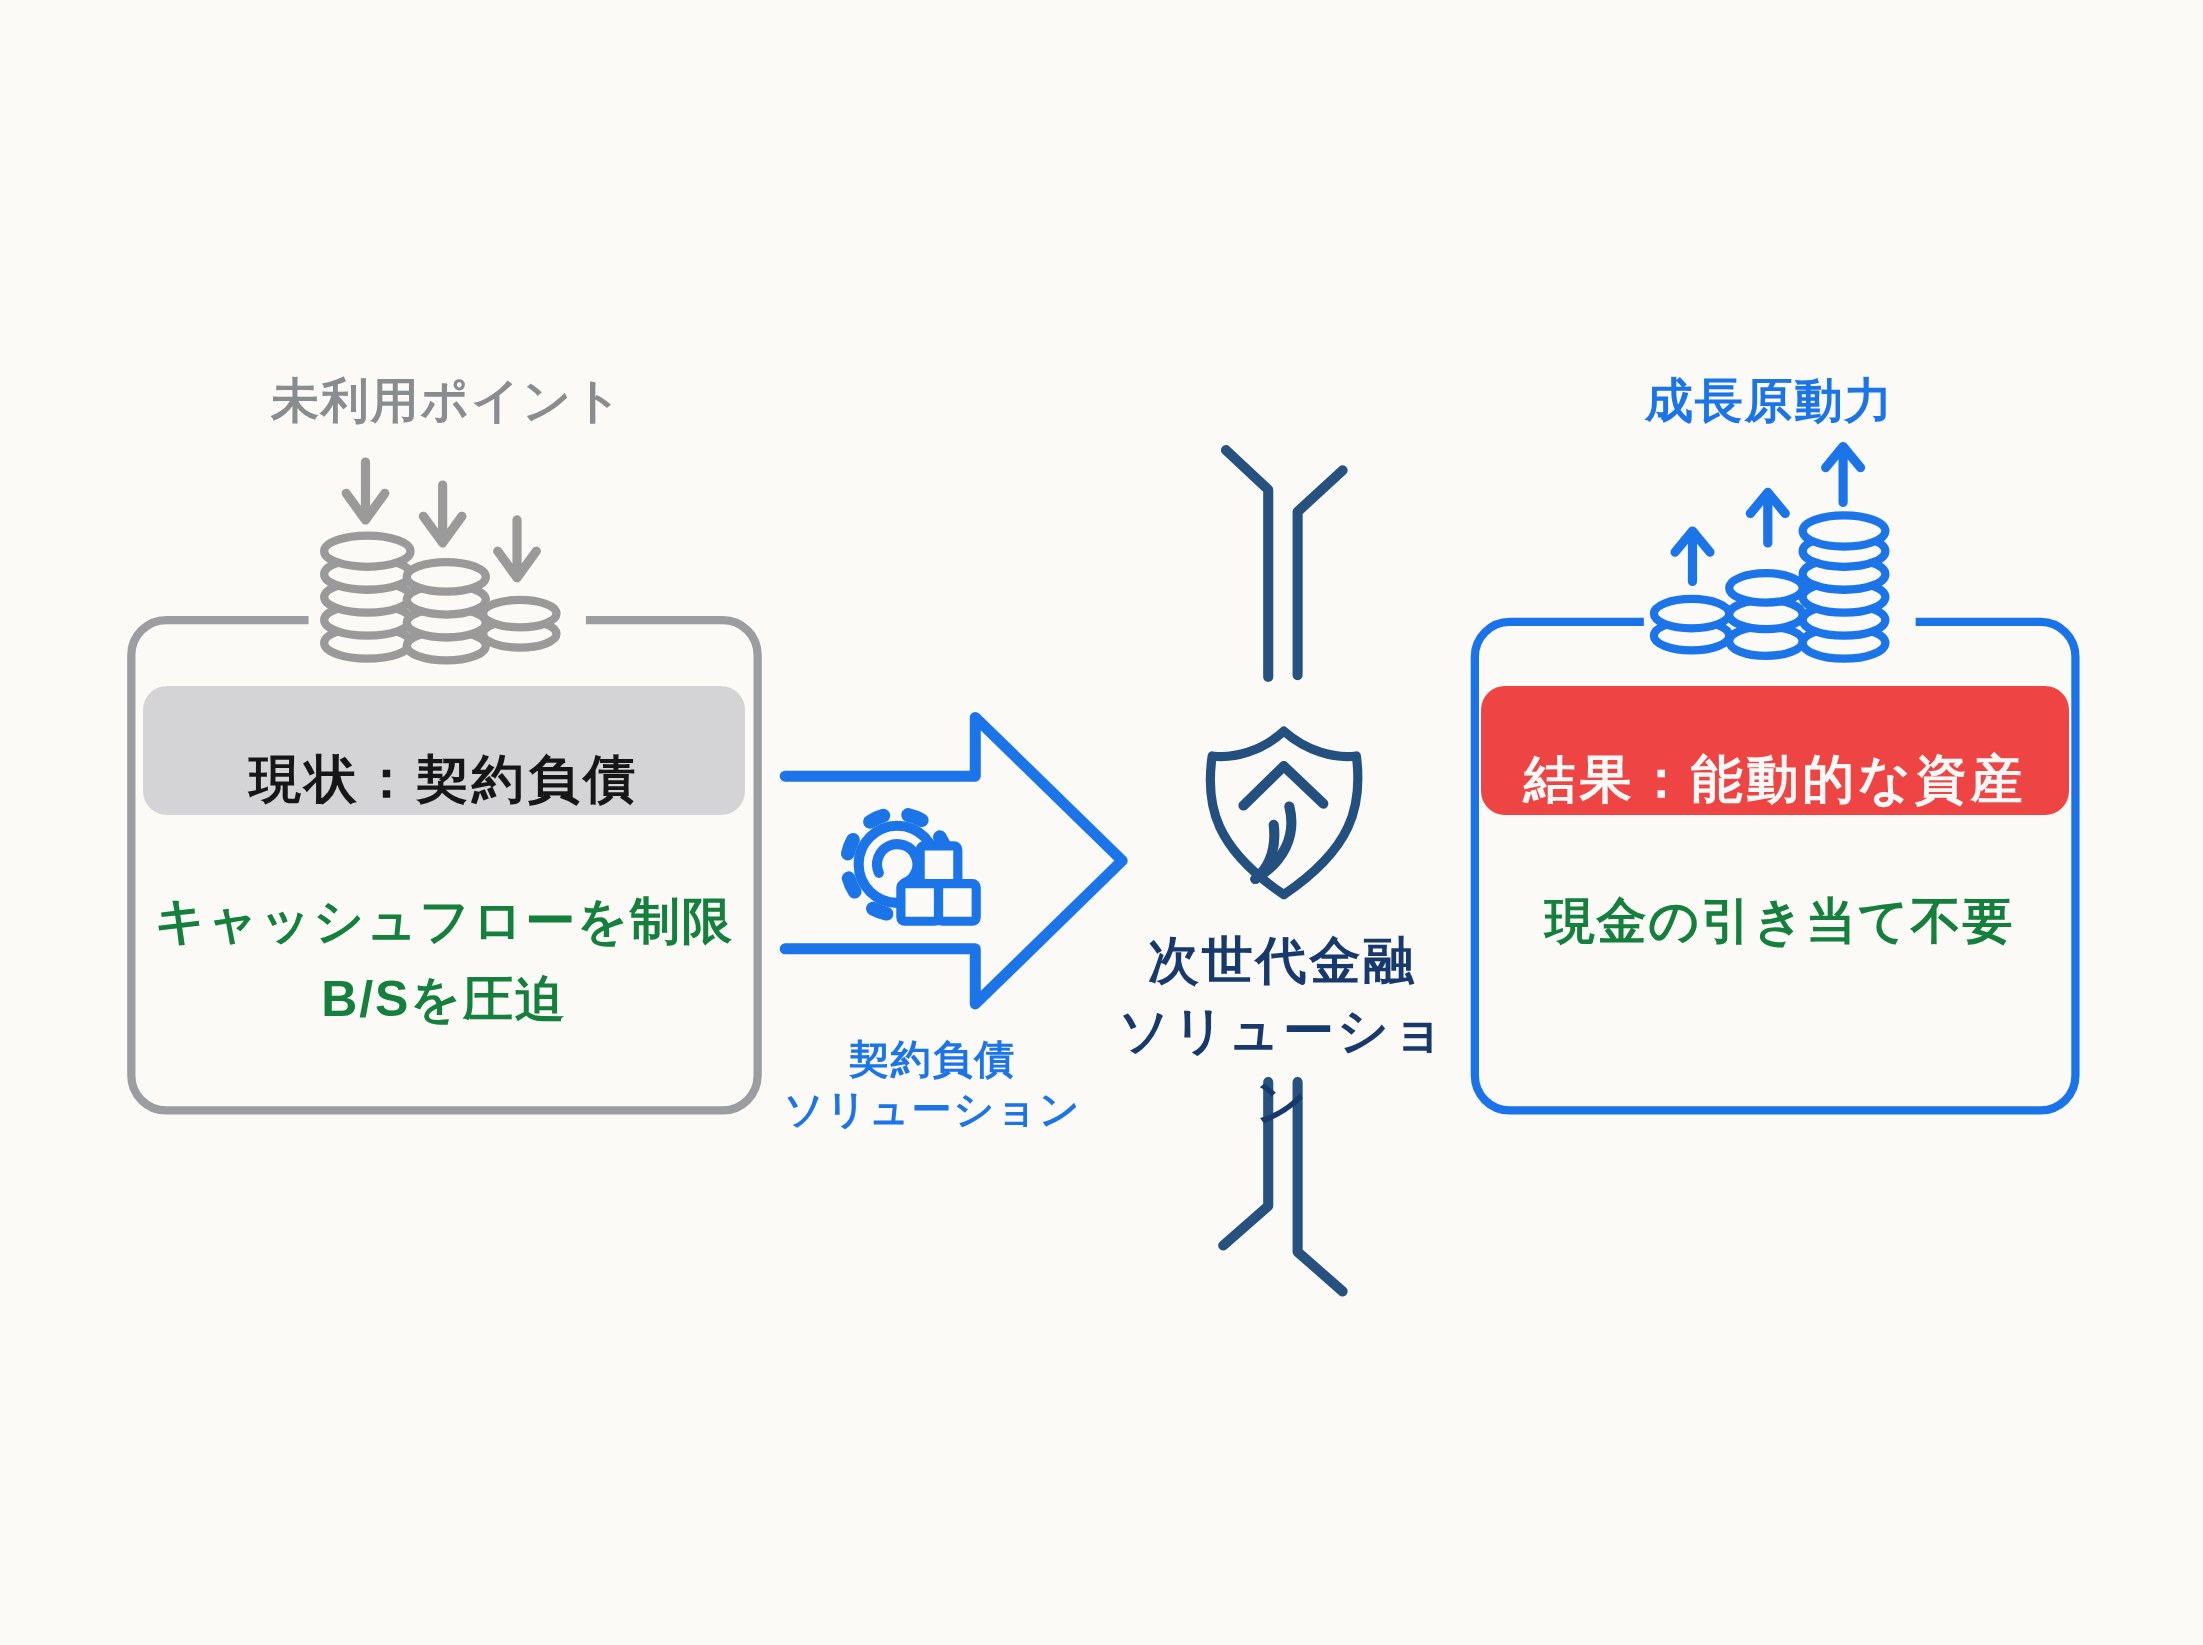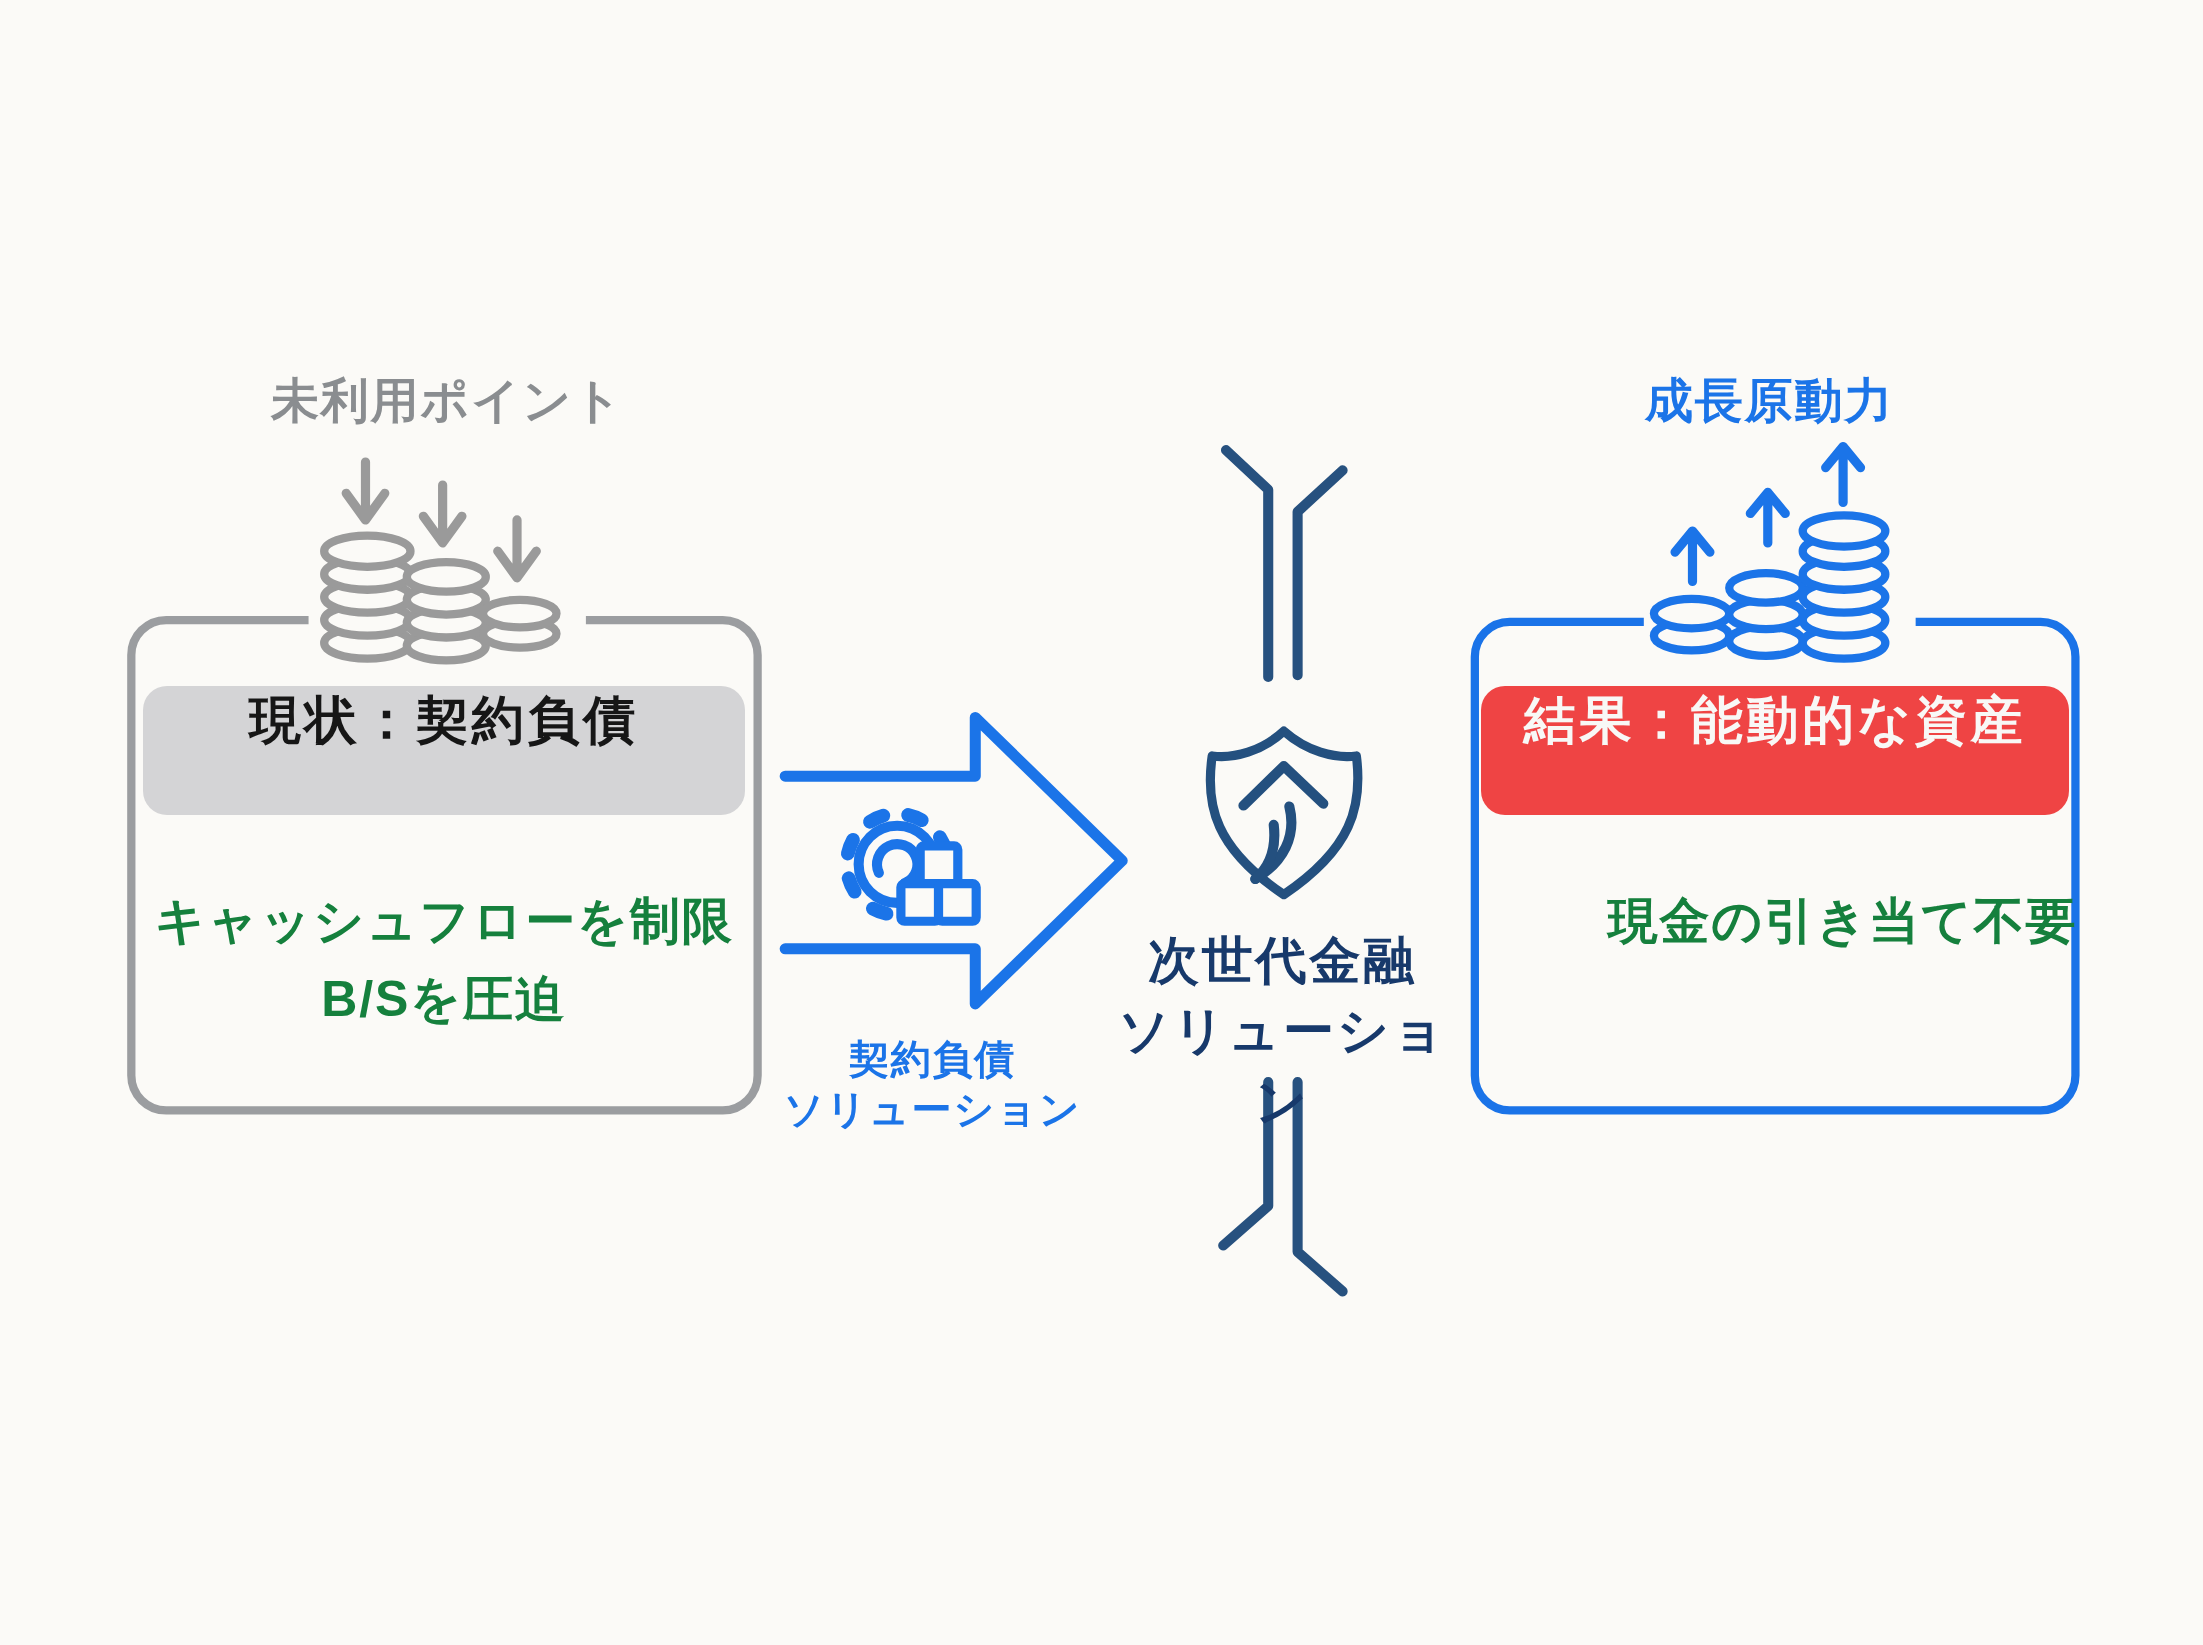--- a/index.html
+++ b/index.html
@@ -6,21 +6,21 @@
   .canvas{
     position:relative;width:2204px;height:1646px;background:#fbfaf7;
     font-family:"Liberation Sans","DejaVu Sans",sans-serif;overflow:hidden;
   }
   .abs{position:absolute;}
   .gfx{position:absolute;left:0;top:0;width:2204px;height:1646px;}
   .label{font-weight:700;text-align:center;letter-spacing:1.8px;}
   .label-gray{color:#8a8d90;font-size:48px;}
   .label-blue{color:#1b74e8;font-size:48px;}
   .pill{
-    display:flex;align-items:flex-start;justify-content:center;
+    display:flex;align-items:flex-end;justify-content:center;
     border-radius:24px;font-weight:700;font-size:52px;letter-spacing:3.7px;
   }
   .pill-gray{background:#d4d4d6;color:#161616;}
   .pill-blue{background:#ef4444;color:#f8f8f6;}
   .body-text{
     text-align:center;font-weight:700;font-size:50px;color:#15803d;
     line-height:1.55;letter-spacing:1.8px;
   }
   .mid-label{
     text-align:center;font-weight:700;font-size:40px;color:#1b74e8;
@@ -137,18 +137,18 @@
     <div>次世代金融</div>
     <div>ソリューション</div>
   </div>
 
   <div class="abs label label-blue" style="left:1494px;top:369px;width:551px;">成長原動力</div>
 
   <div class="abs pill pill-blue" style="left:1481px;top:686px;width:588px;height:129px;">
     <span>結果：能動的な資産</span>
   </div>
 
-  <div class="abs body-text" style="left:1542px;top:883px;width:601px;">
+  <div class="abs body-text" style="left:1479px;top:883px;width:601px;">
     <div>現金の引き当て不要</div>
   </div>
 
 </div>
 
 
 </body></html>

